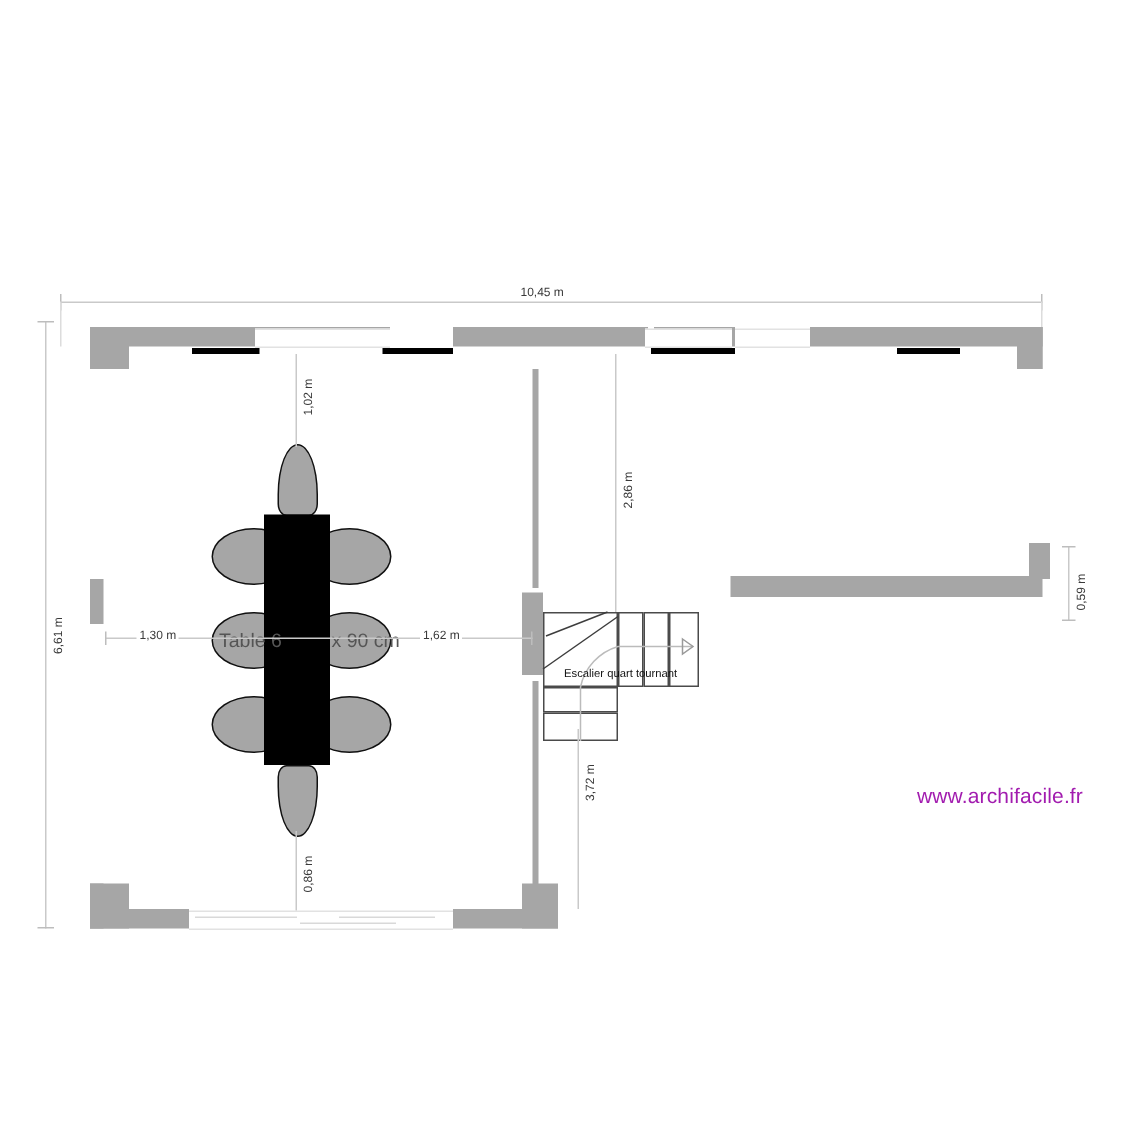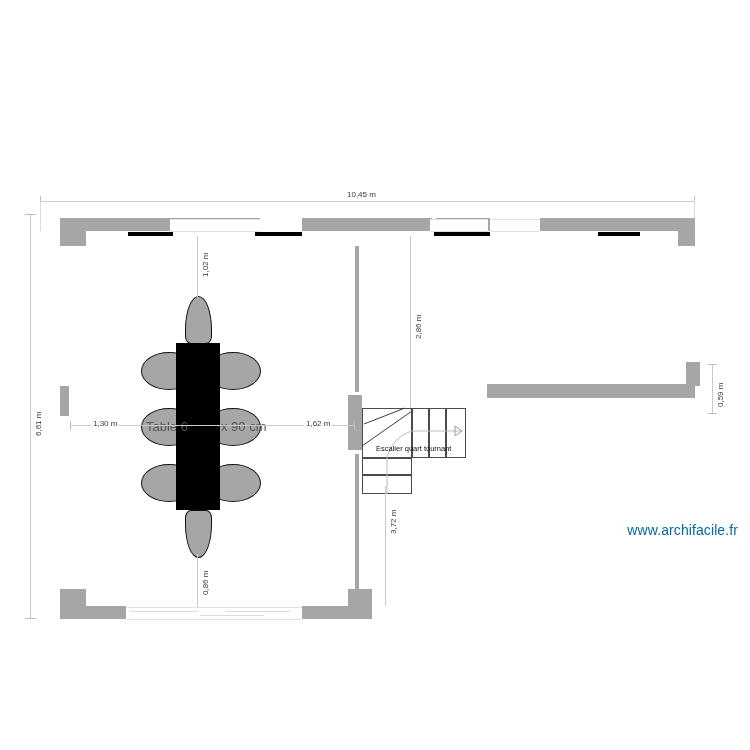--- a/index.html
+++ b/index.html
@@ -109,24 +109,24 @@
     transform: rotate(-90deg);
     transform-origin: 0 0;
   }
   .tick {
     position: absolute;
     background: #bdbdbd;
   }
   
   .watermark {
     position: absolute;
-    right: 12px;
+    right: 28px;
     bottom: 128px;
     font-size: 14px;
-    color: #0369a1;
+    color: #a21caf;
     letter-spacing: 0.1px;
   }
 </style>
 </head>
 <body>
 
 <div id="plan-root">
 
   <div class="layer">
 
@@ -243,21 +243,21 @@
 
     <div class="dim-line" style="left:197px; top:508px; width:1px; height:53px;"></div>
     <div class="dim-text vert" style="left:201px; top:551px;">0,86 m</div>
 
     <div class="dim-line" style="left:70px; top:379px; width:285px; height:1px;"></div>
     <div class="tick" style="left:70px; top:375px; width:1px; height:9px;"></div>
     <div class="tick" style="left:354px; top:375px; width:1px; height:9px;"></div>
 
     <div class="dim-text" style="left:91px; top:373px;">1,30 m</div>
 
-    <div class="dim-text" style="left:304px; top:373px;">1,62 m</div>
+    <div class="dim-text" style="left:280px; top:373px;">1,62 m</div>
 
     <div class="dim-line" style="left:410px; top:190px; width:1px; height:172px;"></div>
     <div class="dim-text vert" style="left:414px; top:295px;">2,86 m</div>
 
     <div class="dim-line" style="left:385px; top:440px; width:1px; height:120px;"></div>
     <div class="dim-text vert" style="left:389px; top:490px;">3,72 m</div>
   </div>
 
   <div class="watermark">www.archifacile.fr</div>
 

